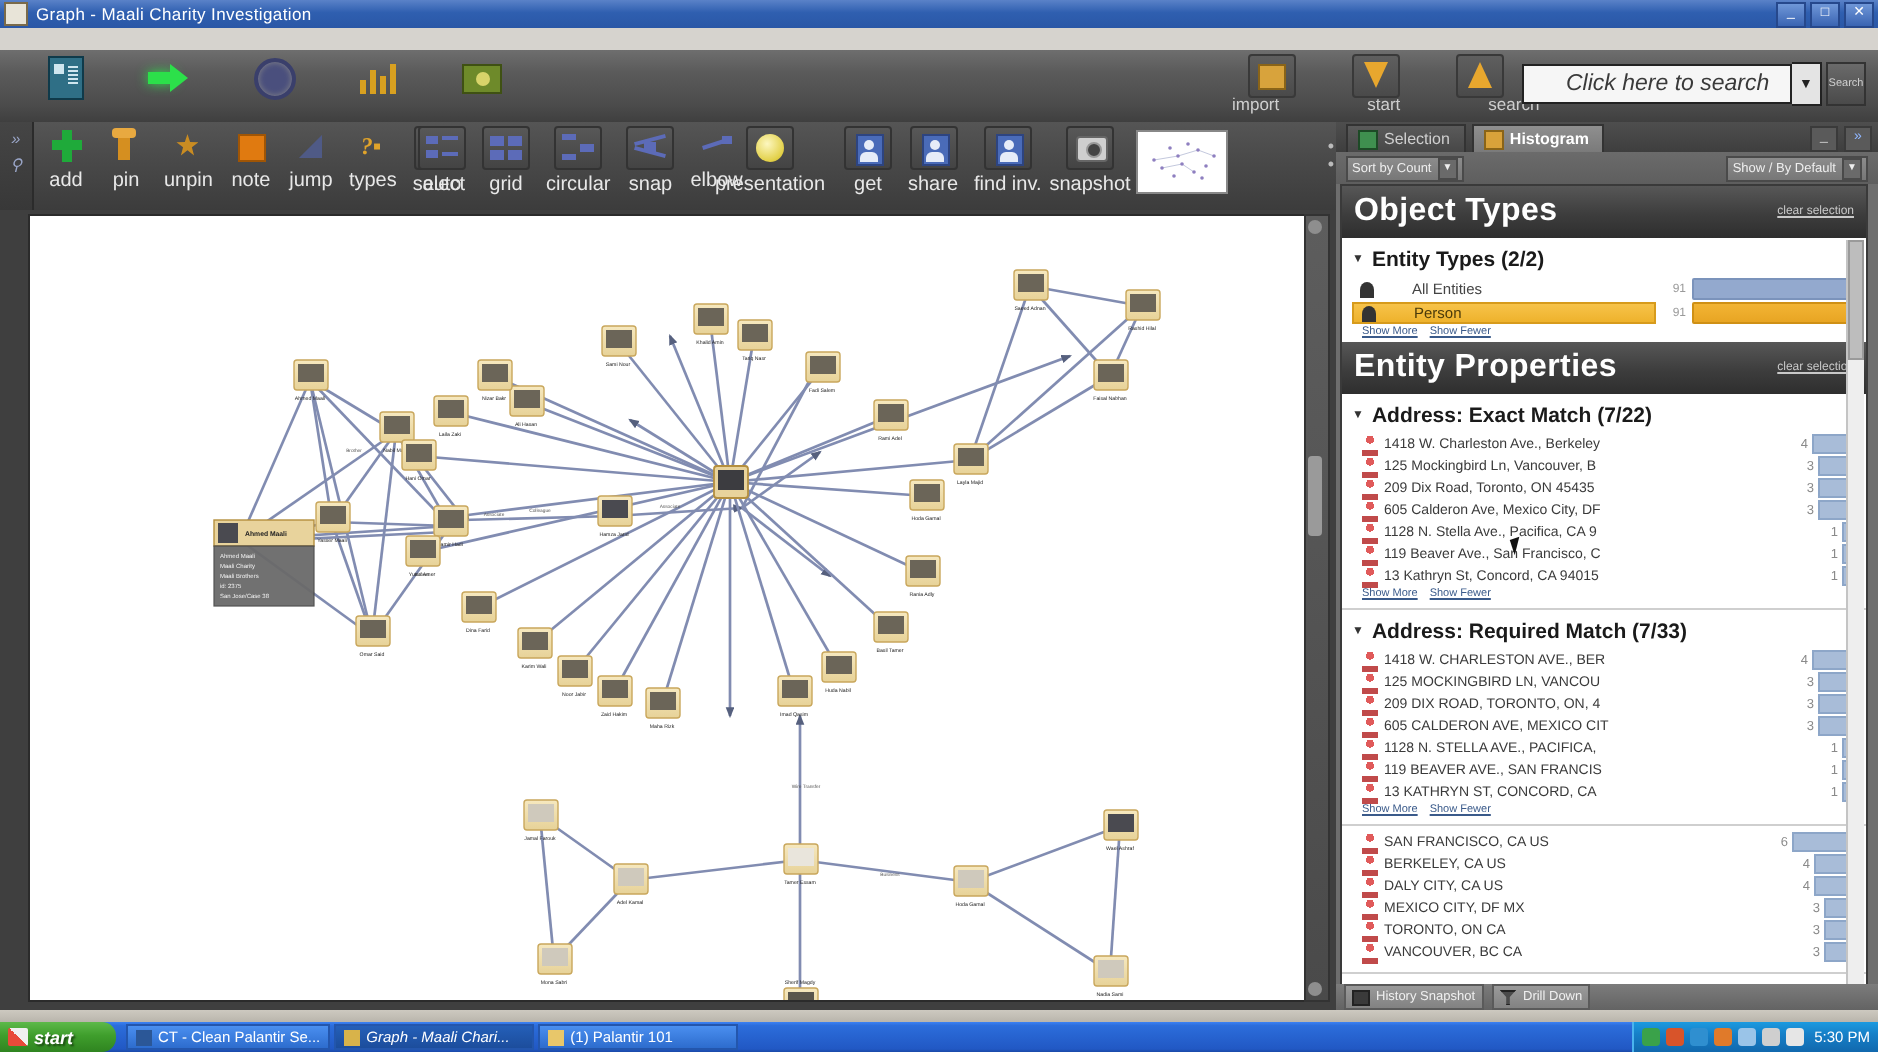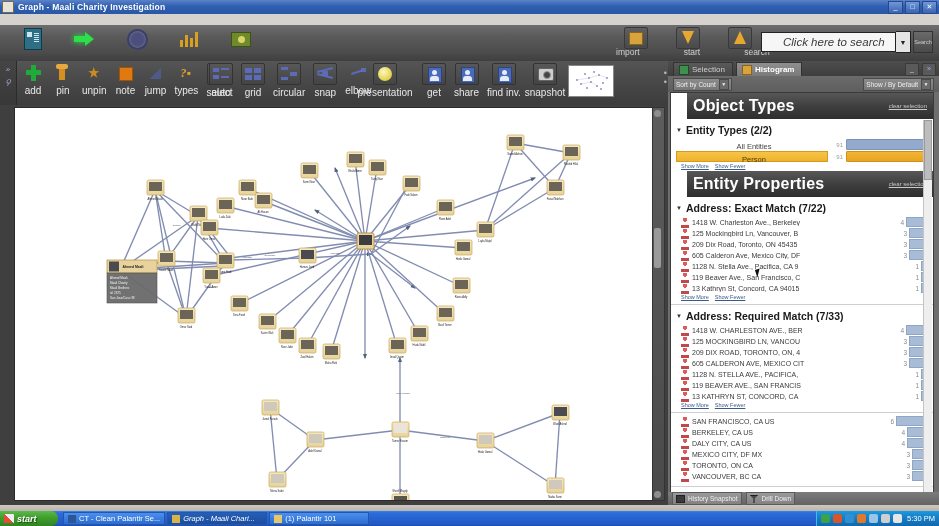--- a/index.html
+++ b/index.html
@@ -4,21 +4,21 @@
 <style>
   html,body{margin:0;padding:0;background:#000;}
   body{width:939px;height:526px;overflow:hidden;font-family:"Liberation Sans",sans-serif;font-size:11px;}
   #app{position:relative;width:939px;height:526px;overflow:hidden;background:#d6d3ce;}
 
   
   .titlebar{position:absolute;left:0;top:0;width:939px;height:14px;
     background:linear-gradient(to bottom,#5a82c8 0%,#2f5fb0 45%,#2a57a6 100%);
     display:flex;align-items:center;padding:0 2px;box-sizing:border-box;}
   .tb-icon{width:10px;height:10px;background:#e8e4d8;border:1px solid #7a6a4a;margin-right:4px;flex:0 0 auto;}
-  .tb-title{color:#fff;font-size:8.5px;font-weight:bold;white-space:nowrap;letter-spacing:.2px;}
+  .tb-title{color:#fff;font-size:8.5px;font-weight:normal;white-space:nowrap;letter-spacing:.2px;}
   .tb-btns{margin-left:auto;display:flex;gap:2px;}
   .tb-btn{width:13px;height:11px;background:linear-gradient(to bottom,#6f97d8,#3a64b2);
     border:1px solid #26488c;color:#fff;font-size:7px;line-height:10px;text-align:center;}
 
   
   .menubar{position:absolute;left:0;top:14px;width:939px;height:11px;
     background:linear-gradient(to bottom,#f4f3f0,#e2dfd8);display:flex;align-items:center;
     padding-left:4px;box-sizing:border-box;border-bottom:1px solid #c8c4bb;}
   .menubar span{font-size:7.5px;color:#1a1a1a;margin-right:9px;white-space:nowrap;}
 
@@ -133,21 +133,21 @@
 
   .filterrow{position:absolute;left:0;top:15px;width:271px;height:16px;
     background:linear-gradient(to bottom,#6b6b6b,#5e5e5e);display:flex;align-items:center;
     padding:0 5px;box-sizing:border-box;}
   .fdrop{height:11px;background:linear-gradient(to bottom,#8c8c8c,#777);border:1px solid #4a4a4a;
     display:flex;align-items:center;color:#efefef;font-size:6.5px;padding:0 2px;gap:3px;}
   .fdrop .cv{width:8px;height:9px;background:#6a6a6a;border:1px solid #4a4a4a;text-align:center;line-height:8px;font-size:5px;}
 
   .panelbody{position:absolute;left:2px;top:31px;width:262px;height:400px;background:#fff;border:1px solid #3a3a3a;overflow:hidden;}
   .sectionhdr{height:26px;background:linear-gradient(to bottom,#575757 0%,#3d3d3d 55%,#2e2e2e 100%);
-    display:flex;align-items:center;padding:0 6px;box-sizing:border-box;margin-left:16px;}
+    display:flex;align-items:center;padding:0 6px;box-sizing:border-box;}
   .sectionhdr h2{margin:0;color:#fff;font-size:16px;font-weight:bold;letter-spacing:.2px;
     font-family:"Liberation Sans",sans-serif;}
   .clearsel{margin-left:auto;color:#c9c9c9;font-size:6px;text-decoration:underline;}
 
   .groupbox{padding:3px 5px 4px 5px;border-bottom:1px solid #cfcfcf;}
   .grouptitle{display:flex;align-items:center;gap:4px;color:#1a1a1a;font-size:10.5px;font-weight:bold;
     margin:2px 0 3px 0;}
   .tri{font-size:6px;color:#333;}
   .barrow{display:flex;align-items:center;height:10px;margin:0 0 1px 0;padding-left:5px;}
   .barrow .bico{width:8px;height:8px;flex:0 0 auto;margin-right:3px;}
@@ -156,21 +156,21 @@
   .bico-person{background:#333;border-radius:50% 50% 0 0;}
   .barrow .blbl{font-size:7px;color:#3a3a3a;white-space:nowrap;overflow:hidden;text-overflow:clip;flex:1 1 auto;}
   .barrow .bcnt{font-size:6.5px;color:#8a8a8a;width:10px;text-align:right;margin-right:2px;flex:0 0 auto;}
   .barrow .bbar{height:8px;background:#a8bcd8;border:1px solid #8da6c8;flex:0 0 auto;}
   .showlinks{padding-left:5px;margin-top:1px;display:flex;gap:6px;}
   .showlinks a{font-size:5.5px;color:#3a5a8a;text-decoration:underline;}
 
   
   .etypes{padding:3px 5px 2px 5px;}
   .et-row{display:flex;align-items:center;height:11px;margin-bottom:1px;}
-  .et-left{width:152px;height:11px;display:flex;align-items:center;padding-left:4px;box-sizing:border-box;gap:3px;flex-direction:column;}
+  .et-left{width:152px;height:11px;display:flex;align-items:center;padding-left:4px;box-sizing:border-box;gap:19px;}
   .et-left.sel{background:linear-gradient(to bottom,#f7c34a,#eeb22c);border:1px solid #d79b1c;}
   .et-lbl{font-size:7.5px;color:#444;}
   .et-left.sel .et-lbl{color:#4a3a0a;}
   .et-cnt{font-size:6px;color:#9a9a9a;width:12px;text-align:right;margin:0 3px;}
   .et-bar{height:9px;flex:1 1 auto;border-radius:1px;}
   .et-bar.blue{background:#93a9ce;border:1px solid #7b93bb;}
   .et-bar.orange{background:linear-gradient(to bottom,#f2b434,#e8a523);border:1px solid #cf9015;}
   .cursor-arrow{position:absolute;left:85px;top:150px;width:0;height:0;
     border-left:5px solid #111;border-bottom:8px solid transparent;transform:rotate(-18deg);}
 

